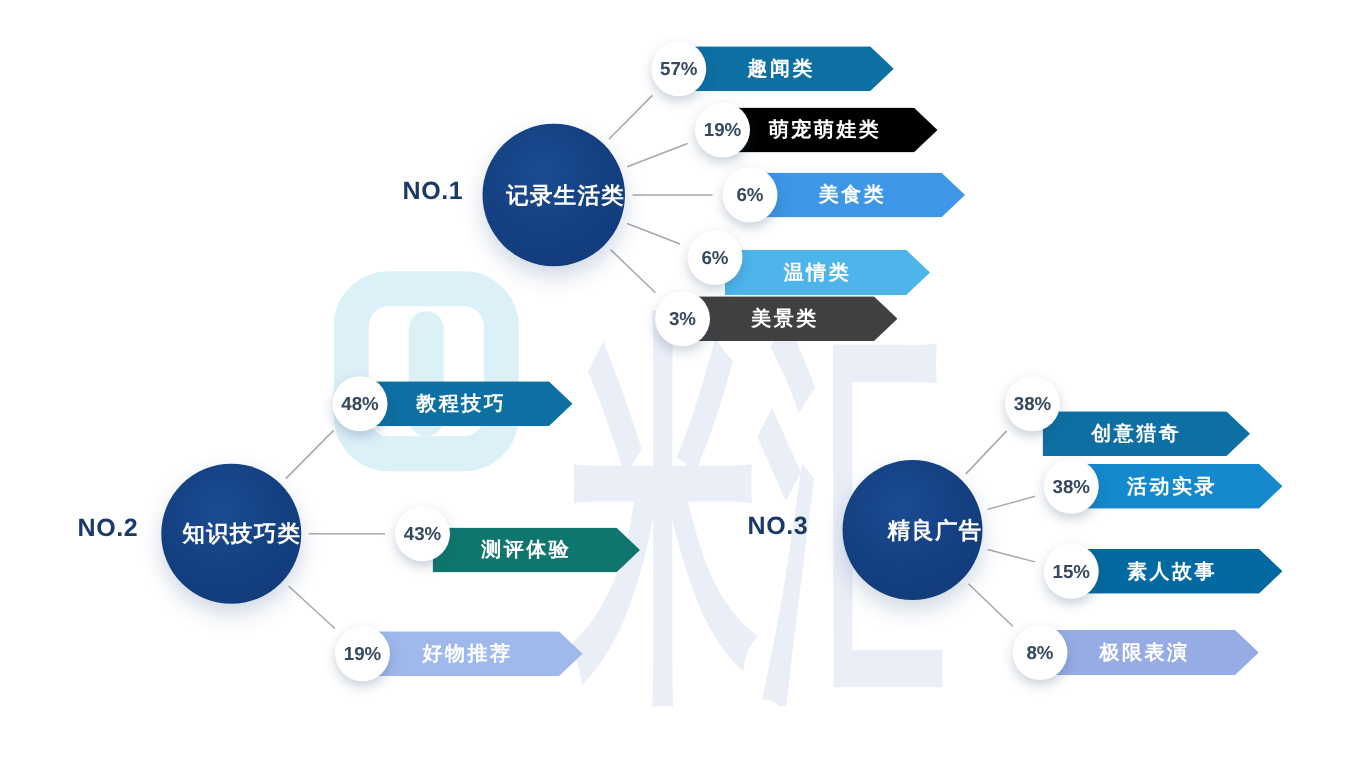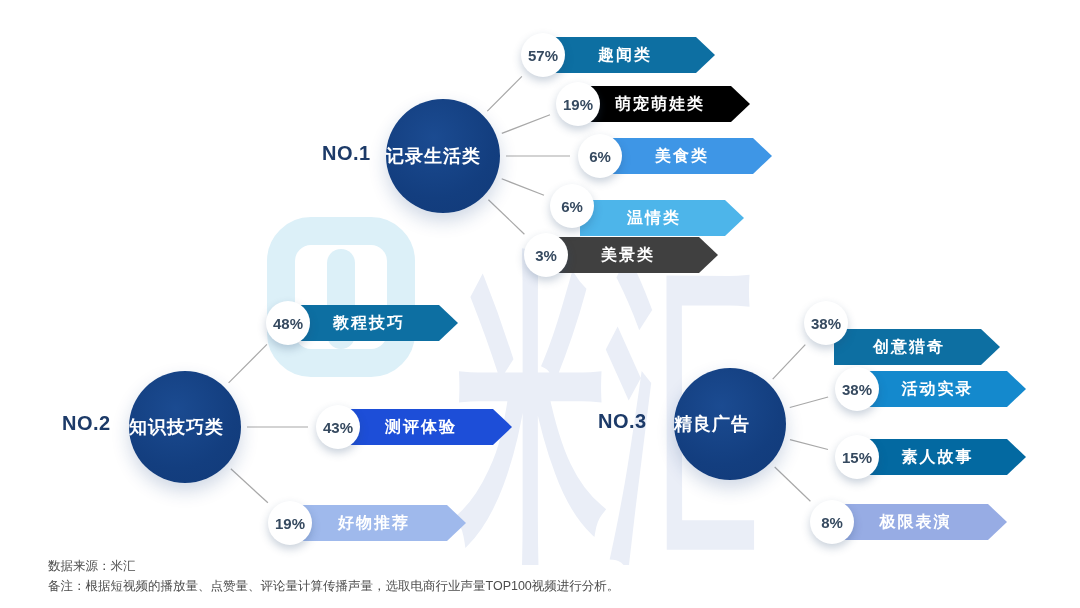--- a/index.html
+++ b/index.html
@@ -9,21 +9,21 @@
   }
   #watermark{position:absolute;left:235px;top:185px;z-index:0;}
   #lines{position:absolute;left:0;top:0;z-index:1;}
   .rank{
     position:absolute;z-index:3;font-size:20px;font-weight:bold;
     color:#1c3a68;letter-spacing:.5px;white-space:nowrap;
   }
   .node{
     position:absolute;z-index:3;border-radius:50%;
     background:radial-gradient(circle at 42% 34%,#1b4b91 0%,#133e7f 60%,#113a79 100%);
-    display:flex;align-items:center;justify-content:flex-start;
+    display:flex;align-items:center;justify-content:flex-end;
     box-shadow:0 8px 18px rgba(18,61,126,.20);
   }
   .node-label{color:#fff;font-size:18px;font-weight:bold;letter-spacing:1px;white-space:nowrap;}
   .bar{
     position:absolute;z-index:2;height:36px;box-sizing:border-box;
     display:flex;align-items:center;justify-content:center;
     padding:0 30px 0 14px;
     clip-path:polygon(0 0,calc(100% - 19px) 0,100% 50%,calc(100% - 19px) 100%,0 100%);
   }
   .bar-label{color:#fff;font-size:16px;font-weight:bold;letter-spacing:2px;white-space:nowrap;}
@@ -104,21 +104,21 @@
       <div class="rank" style="left: 62px; top: 412px;">NO.2</div>
       <div class="node" style="left: 129px; top: 371px; width: 112px; height: 112px;">
         <span class="node-label">知识技巧类</span>
       </div>
       <div class="bar" style="left: 296px; top: 305px; width: 162px; background: rgb(13, 111, 162);">
         <span class="bar-label">教程技巧</span>
       </div>
       <div class="pct" style="left: 266px; top: 301px;">
         <span>48%</span>
       </div>
-      <div class="bar" style="left: 346px; top: 409px; width: 166px; background: #1d4ed8; text-align: center;">
+      <div class="bar" style="left: 346px; top: 422px; width: 166px; background: #0f766e; text-align: center;">
         <span class="bar-label">测评体验</span>
       </div>
       <div class="pct" style="left: 316px; top: 405px;">
         <span>43%</span>
       </div>
       <div class="bar" style="left: 298px; top: 505px; width: 168px; background: rgb(159, 185, 236);">
         <span class="bar-label">好物推荐</span>
       </div>
       <div class="pct" style="left: 268px; top: 501px;">
         <span>19%</span>
@@ -146,18 +146,14 @@
         <span>15%</span>
       </div>
       <div class="bar" style="left: 840px; top: 504px; width: 167px; background: rgb(151, 172, 228);">
         <span class="bar-label">极限表演</span>
       </div>
       <div class="pct" style="left: 810px; top: 500px;">
         <span>8%</span>
       </div>
     </div>
 
-  <div class="footer">
-    <div>数据来源：米汇</div>
-    <div>备注：根据短视频的播放量、点赞量、评论量计算传播声量，选取电商行业声量TOP100视频进行分析。</div>
-  </div>
 
 </div>
 
 </body></html>

